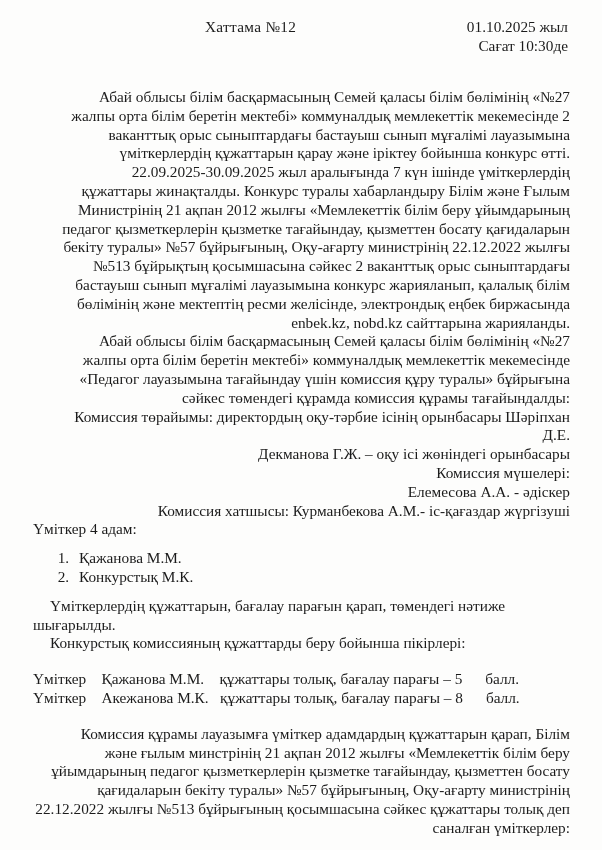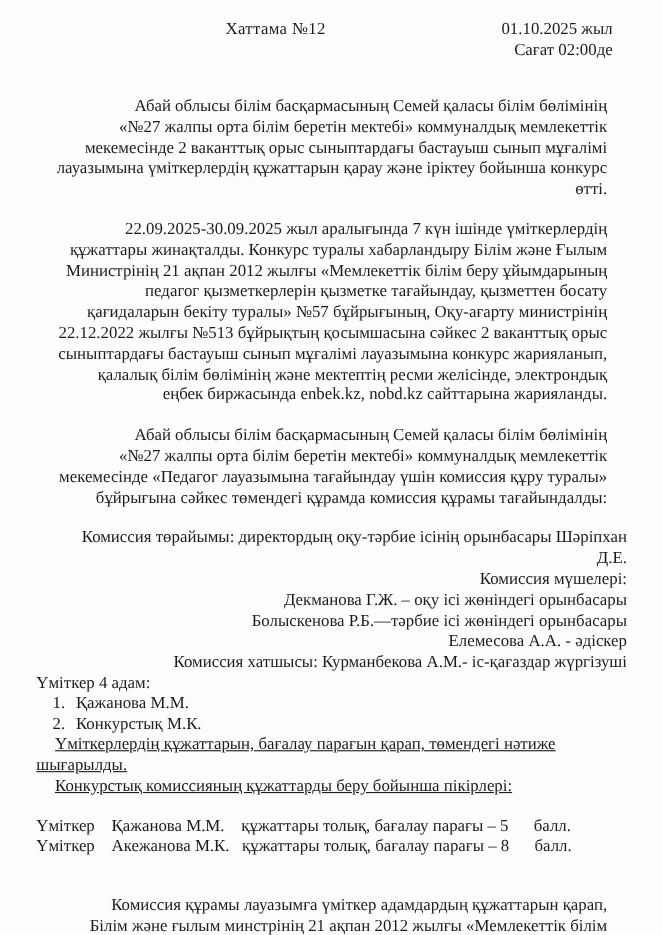--- a/index.html
+++ b/index.html
@@ -23,55 +23,54 @@
     margin-bottom: 24px;
   }
   .title {
     position: absolute;
     left: 172px;
     top: 0;
     letter-spacing: 0.3px;
   }
   .dateblock {
     position: absolute;
-    right: 13px;
+    right: 2px;
     top: 0;
     text-align: right;
   }
-  p { margin: 18px; }
+  p { margin: 0; }
   .just { text-align: justify; }
   .ind { text-indent: 31px; text-align: right; }
   .ind-sm { text-indent: 20px; }
-  .ind-xs { text-indent: 17px; text-decoration: underline; }
+  .ind-xs { text-indent: 17px; }
   .pre { white-space: pre-wrap; }
-  ol.cands { margin: 0; padding: 0 0 0 30px; }
+  ol.cands { margin: 10px; padding: 0 0 0 30px; }
   ol.cands li { padding-left: 6px; }
   .gap-lg { height: 17px; }
 </style>
 </head>
 <body>
 
 <div class="page">
 
   <div class="header">
     <span class="title">Хаттама  №12</span>
     <div class="dateblock">
       <div>01.10.2025 жыл</div>
-      <div>Сағат 02:00де</div>
+      <div>Сағат 10:30де</div>
     </div>
   </div>
 
   <p class="just ind">Абай облысы білім басқармасының Семей қаласы білім бөлімінің «№27 жалпы орта білім беретін мектебі» коммуналдық мемлекеттік мекемесінде 2 ваканттық орыс сыныптардағы бастауыш сынып мұғалімі лауазымына үміткерлердің құжаттарын қарау және іріктеу бойынша конкурс өтті.</p>
   <p class="just ind">22.09.2025-30.09.2025 жыл аралығында 7 күн ішінде үміткерлердің құжаттары жинақталды. Конкурс туралы хабарландыру Білім және Ғылым Министрінің 21 ақпан 2012 жылғы «Мемлекеттік білім беру ұйымдарының педагог қызметкерлерін қызметке тағайындау, қызметтен босату қағидаларын бекіту туралы» №57 бұйрығының, Оқу-ағарту министрінің 22.12.2022 жылғы №513 бұйрықтың қосымшасына сәйкес 2 ваканттық орыс сыныптардағы бастауыш сынып мұғалімі лауазымына конкурс жарияланып, қалалық білім бөлімінің және мектептің ресми желісінде, электрондық еңбек биржасында enbek.kz, nobd.kz сайттарына жарияланды.</p>
   <p class="just ind">Абай облысы білім басқармасының Семей қаласы білім бөлімінің «№27 жалпы орта білім беретін мектебі» коммуналдық мемлекеттік мекемесінде «Педагог лауазымына тағайындау үшін комиссия құру туралы» бұйрығына сәйкес төмендегі құрамда комиссия құрамы тағайындалды:</p>
 
   <div class="ind">Комиссия төрайымы: директордың оқу-тәрбие ісінің орынбасары Шәріпхан Д.Е.</div>
+  <div class="ind">Декманова Г.Ж. – оқу ісі жөніндегі орынбасары</div>
   <div class="ind">Комиссия мүшелері:</div>
-  <div class="ind">Декманова Г.Ж. – оқу ісі жөніндегі орынбасары</div>
-  <div class="ind">Болыскенова Р.Б.—тәрбие ісі жөніндегі орынбасары</div>
   <div class="ind">Елемесова А.А. - әдіскер</div>
   <div class="ind">Комиссия хатшысы: Курманбекова А.М.- іс-қағаздар жүргізуші</div>
 
   <div>Үміткер 4 адам:</div>
   <ol class="cands">
     <li>Қажанова М.М.</li>
     <li>Конкурстық М.К.</li>
   </ol>
   <div class="ind-xs">Үміткерлердің құжаттарын, бағалау парағын қарап, төмендегі нәтиже шығарылды.</div>
   <div class="ind-xs">Конкурстық комиссияның  құжаттарды беру бойынша пікірлері:</div>

